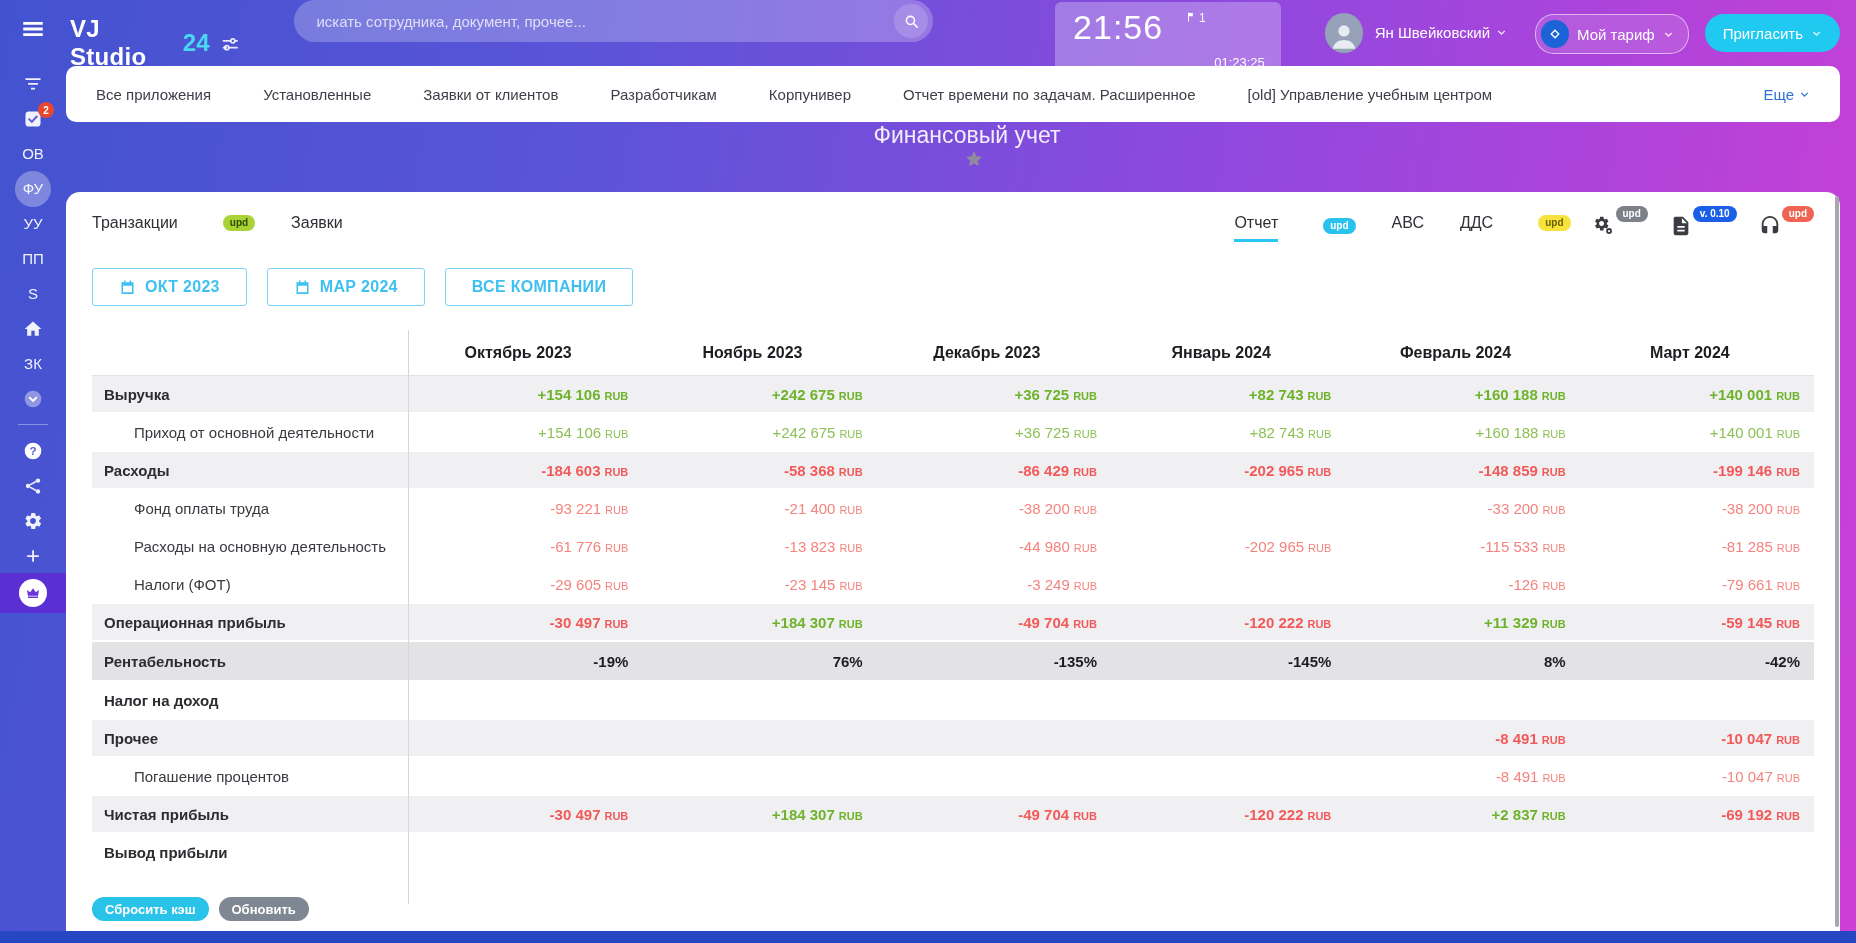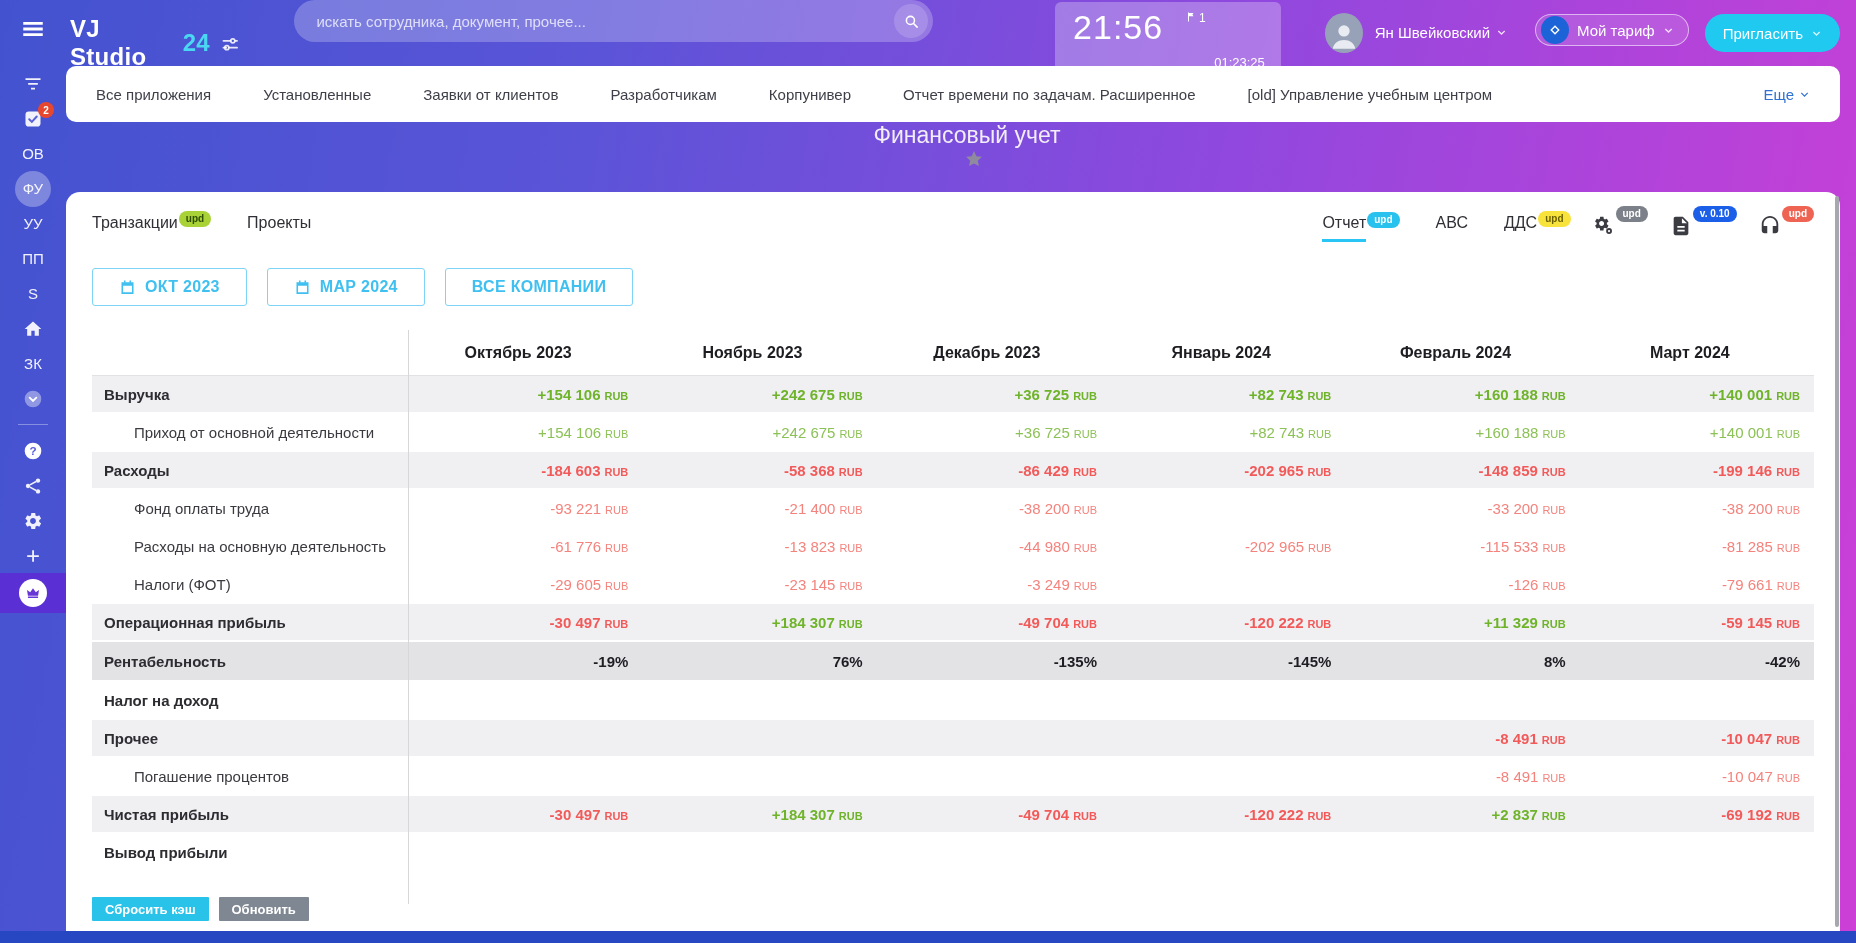--- a/index.html
+++ b/index.html
@@ -48,21 +48,21 @@
     background:rgba(255,255,255,.27); position:relative; cursor:pointer; }
   .clock-time { position:absolute; left:18px; top:6px; font-size:34px; font-weight:300; letter-spacing:1px; }
   .clock-flag { position:absolute; left:130px; top:9px; display:flex; align-items:flex-start; font-size:12px; }
   .clock-flag svg { width:12px; height:12px; margin-right:2px; }
   .clock-timer { position:absolute; right:16px; bottom:8px; font-size:13px;margin-top:32px; }
   .avatar { margin-left:44px; margin-top:13px; width:40px; height:40px; border-radius:50%;
     background:#97a2b8; overflow:hidden; display:flex; align-items:flex-end; justify-content:center; cursor:pointer; }
   .avatar svg { width:34px; height:34px; color:#e8ecf2; }
   .username { margin-left:12px; margin-top:24px; font-size:15px; display:flex; align-items:center; gap:6px; cursor:pointer; white-space:nowrap; }
   .chev { width:11px; height:11px; opacity:.8; }
-  .tariff { margin-left:28px; margin-top:14px; height:32px; border-radius:19px; border:1px solid rgba(255,255,255,.55);
+  .tariff { margin-left:28px; margin-top:14px; height:40px; border-radius:19px; border:1px solid rgba(255,255,255,.55);
     background:rgba(255,255,255,.12); display:flex; align-items:center; gap:8px; padding:0 14px 0 5px; font-size:15px; cursor:pointer; white-space:nowrap; }
   .tariff-ic { width:28px; height:28px; border-radius:50%; background:#1b63d6; display:flex; align-items:center; justify-content:center; }
   .tariff-ic svg { width:16px; height:16px; }
   .invite { margin-left:16px; margin-top:14px; height:38px; border-radius:19px; background:#1fc9f0; border:none;
     color:#fff; font-size:15px; display:flex; align-items:center; gap:8px; padding:0 18px; cursor:pointer;
     font-family:"Liberation Sans",sans-serif; white-space:nowrap; }
 
   .navbar { margin-right:16px; height:56px; background:#fff; border-radius:10px; display:flex; align-items:center;
     padding:0 30px; gap:52px; font-size:15px; color:#3f3f49; }
   .nav-item { cursor:pointer; white-space:nowrap; }
@@ -71,21 +71,21 @@
 
   .pagetitle { height:70px; display:flex; align-items:center; padding-left:12px; color:#f2edf8;flex-direction:column; }
   .pagetitle h1 { font-size:23px; font-weight:400; margin:0; }
   .fav-star { width:20px; height:20px; margin-left:14px; color:#8f8a9e; cursor:pointer; }
 
   
   .card { margin-right:16px; height:739px; background:#fff; border-radius:14px 14px 0 0; position:relative; }
   .scrollthumb { position:absolute; right:1px; top:4px; bottom:4px; width:4px; border-radius:2px; background:#a7a7b0; }
 
   .tabs-row { padding:22px 26px 0 26px; display:flex; align-items:flex-start; }
-  .tab { font-size:16px; color:#2f2f36; cursor:pointer; display:flex; align-items:center; }
+  .tab { font-size:16px; color:#2f2f36; cursor:pointer; display:flex; align-items:flex-end;gap:44px; }
   .tab + .tab { margin-left:36px; }
   .tab .lbl { padding-bottom:7px; }
   .tab.active .lbl { border-bottom:3px solid #29c5f4; }
   .badge { font-size:10px; font-weight:bold; border-radius:9px; padding:2px 7px 3px; position:relative; top:-8px;
     margin-left:1px; white-space:nowrap; }
   .badge.green { background:#a8d236; color:#2e4d00; }
   .badge.cyan { background:#29c1ee; color:#fff; }
   .badge.yellow { background:#f8e33c; color:#6b6000; }
   .badge.gray { background:#7b8089; color:#fff; }
   .badge.blue { background:#1b5fe8; color:#fff; }
@@ -119,21 +119,21 @@
   .val.rp { color:#f25a5a; font-weight:bold; }
   .val.rl { color:#f4837d; }
   .val.pc { color:#1d1d22; font-weight:bold; }
   .unit { font-size:11px; margin-left:4px; }
   .unit.gp { color:#6fb32b; font-weight:bold; }
   .unit.gl { color:#8cc155; }
   .unit.rp { color:#f25a5a; font-weight:bold; }
   .unit.rl { color:#f4837d; }
 
   .footer-row { position:absolute; left:26px; bottom:10px; display:flex; gap:10px; }
-  .pill-btn { height:24px; border:none; border-radius:1px; color:#fff; font-size:13px; font-weight:bold;
+  .pill-btn { height:24px; border:none; border-radius:12px; color:#fff; font-size:13px; font-weight:bold;
     padding:0 13px; cursor:pointer; font-family:"Liberation Sans",sans-serif; }
   .pill-btn.reset { background:#29c3ea; }
   .pill-btn.refresh { background:#7f8792; }
 </style>
 </head>
 <body>
 
 <div class="bottom-strip"></div>
 
 <div class="sidebar">
@@ -301,21 +301,21 @@
   <div class="card">
     <div class="scrollthumb"></div>
 
     <div class="tabs-row">
       <span style="display:flex;">
           <span class="tab">
             <span class="lbl">Транзакции</span>
             <span class="badge green">upd</span>
           </span>
           <span class="tab">
-            <span class="lbl">Проекты</span>
+            <span class="lbl">Заявки</span>
           </span>
         </span>
       <span class="views">
           <span class="tab view-tab active">
             <span class="lbl">Отчет</span>
             <span class="badge cyan">upd</span>
           </span>
           <span class="tab view-tab">
             <span class="lbl">АВС</span>
           </span>

